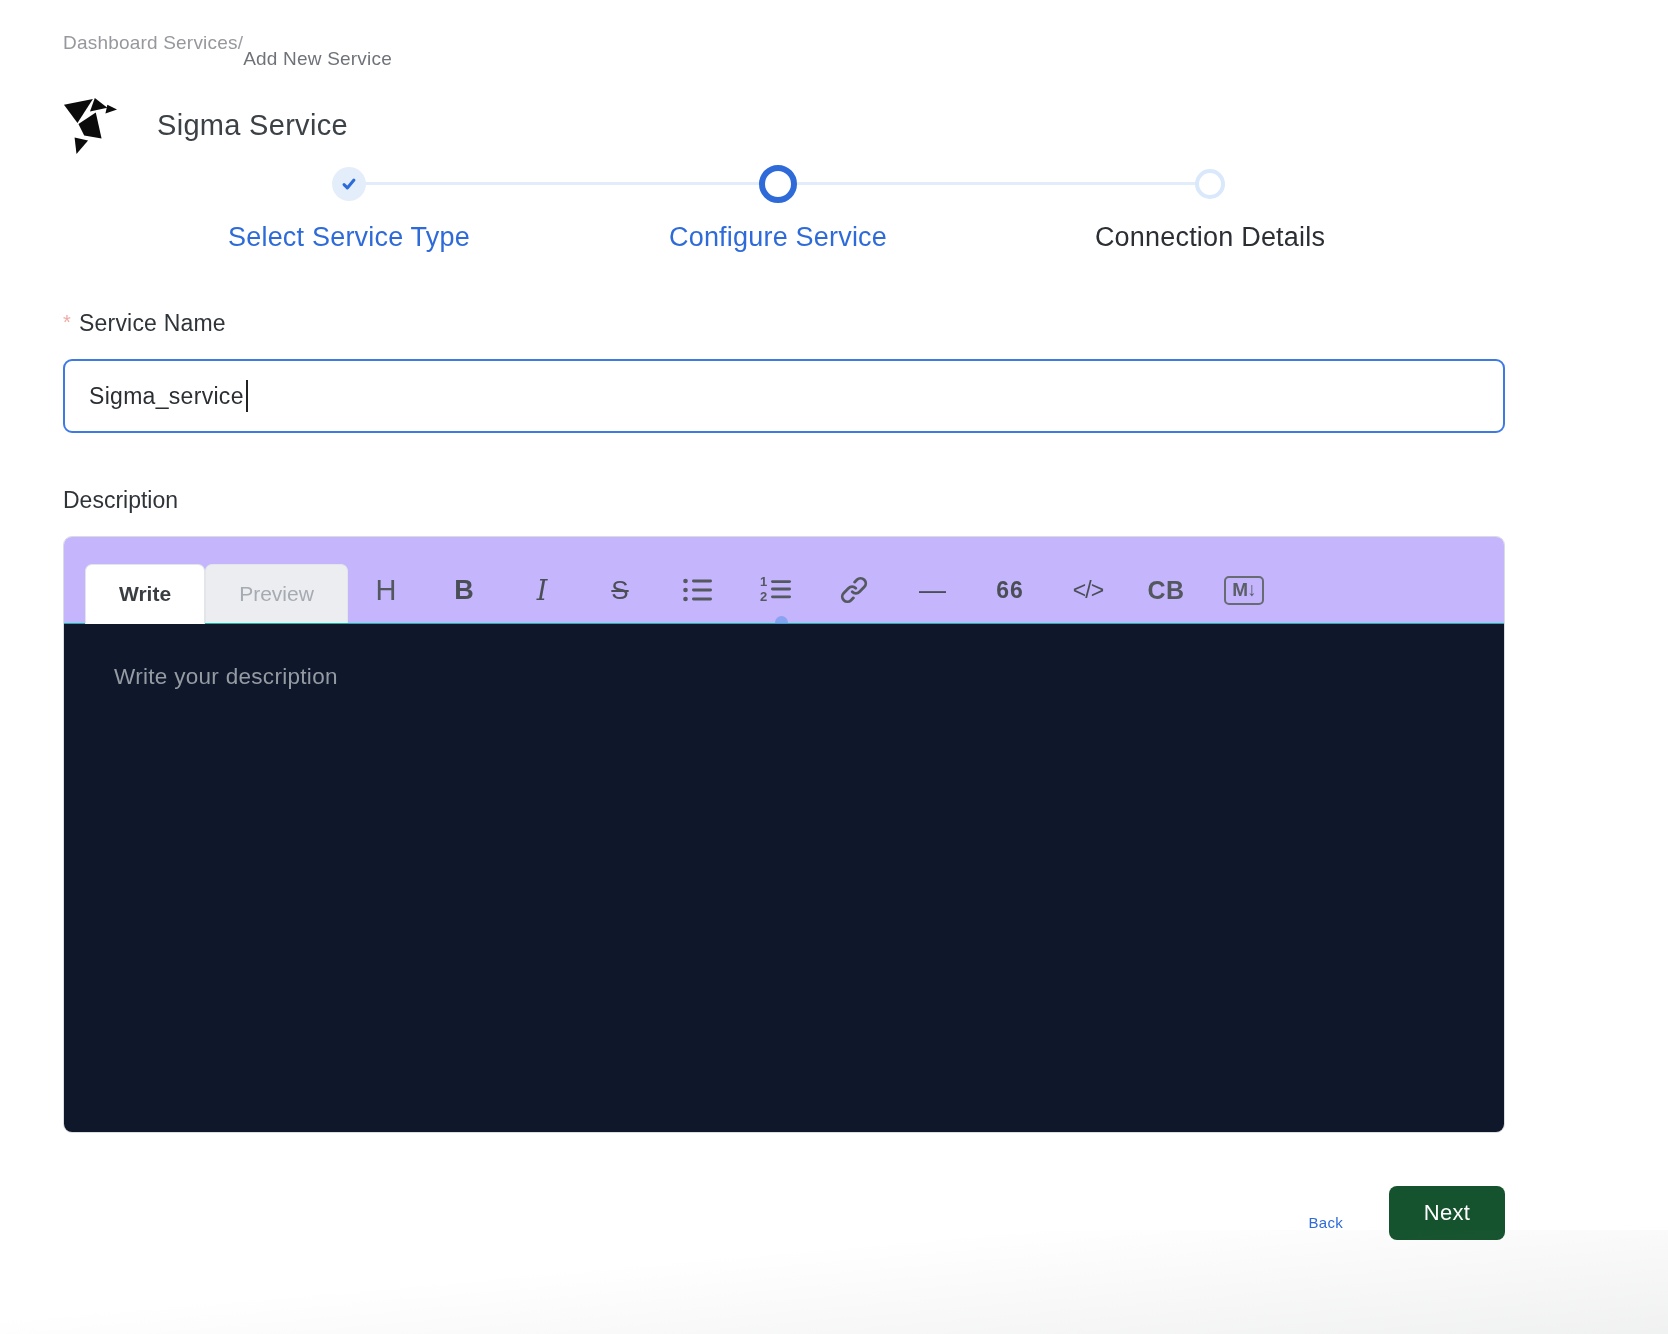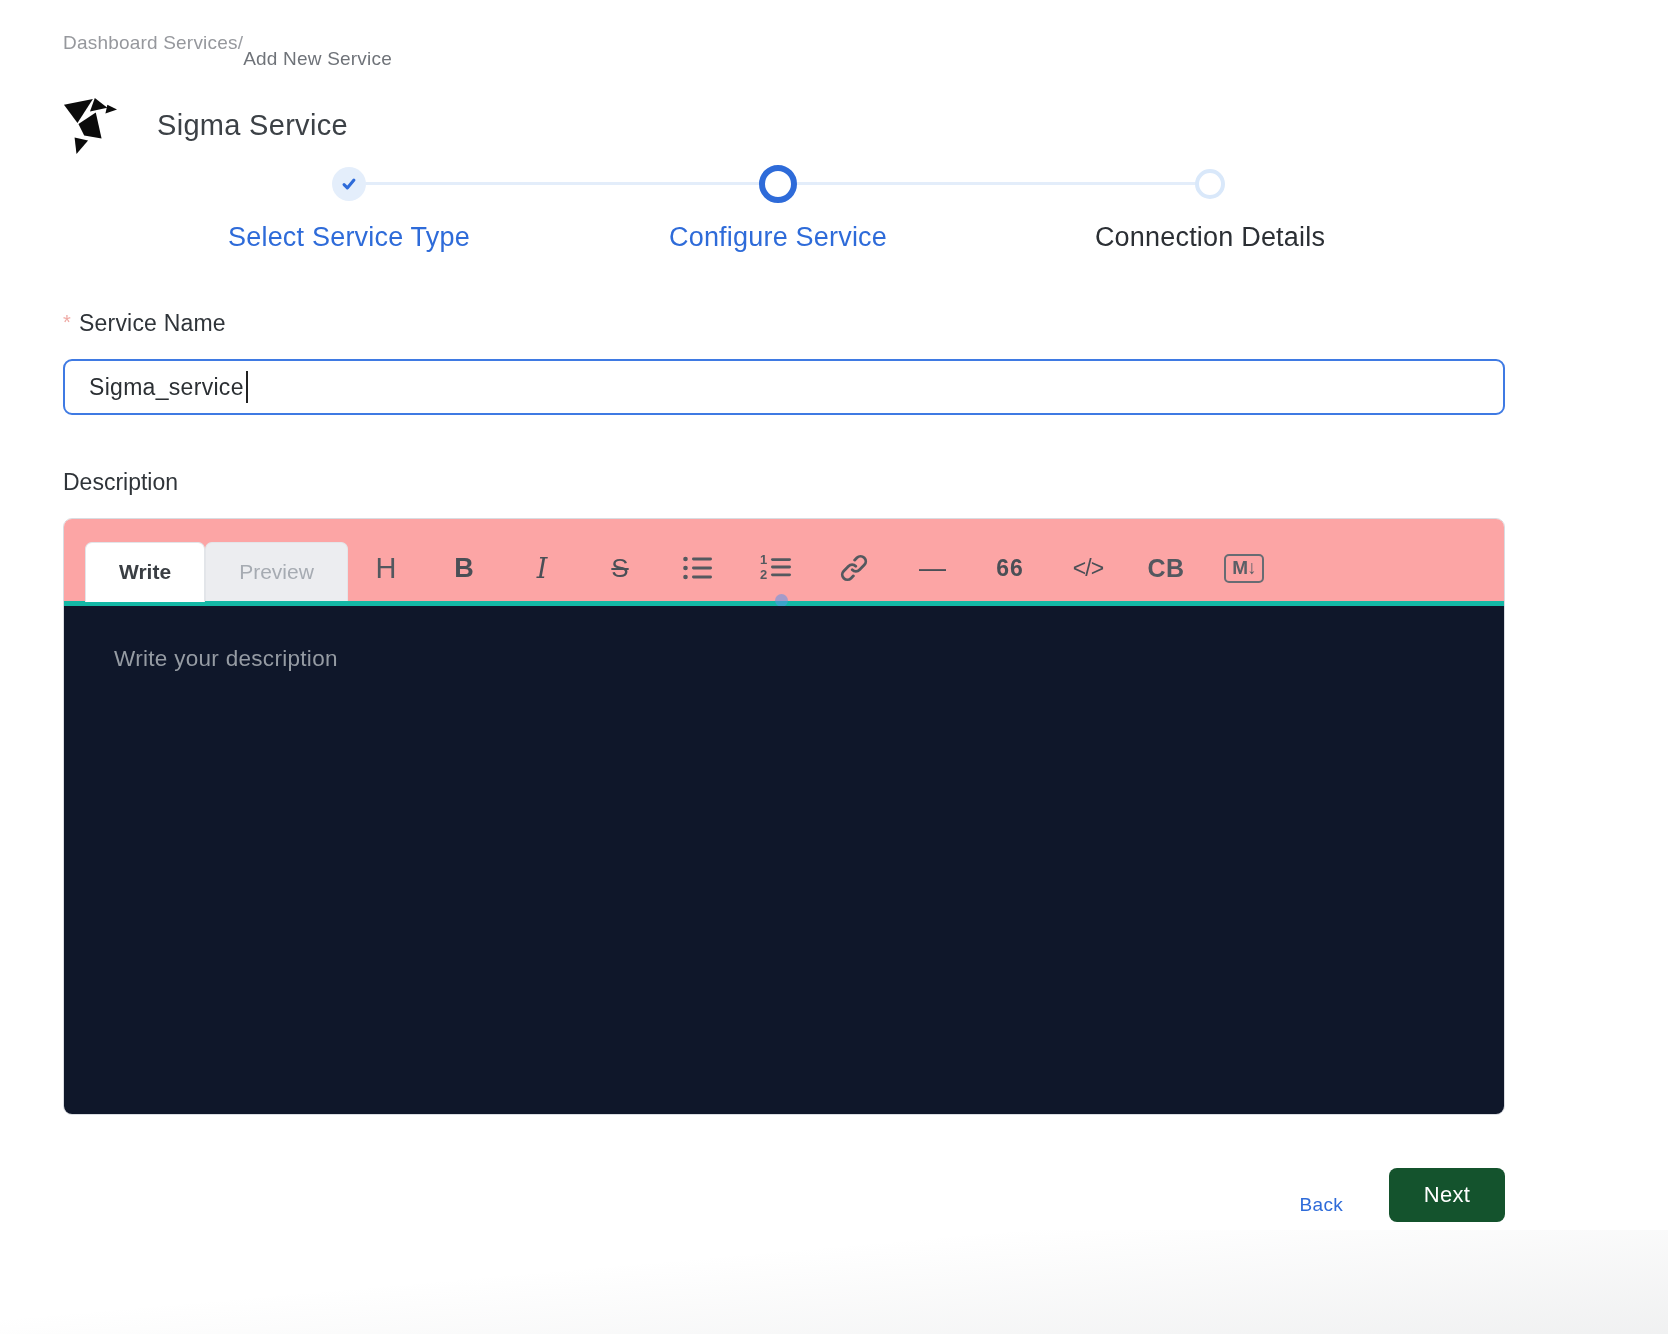--- a/index.html
+++ b/index.html
@@ -40,32 +40,32 @@
   .step-label.l2 { left:715px; color:#2e6bd9; }
   .step-label.l3 { left:1147px; color:#2b2f34; font-weight:500; }
   .step-hit { cursor:pointer; }
 
   
   .field-label-row { margin-top:40px; font-size:23px; color:#2f3439; font-weight:500; letter-spacing:.2px; }
   .req { color:#efaaa5; font-size:20px; margin-right:8px; vertical-align:2px; }
 
   
   .text-input {
-    margin-top:22px; height:56px; width:1442px;
+    margin-top:22px; height:74px; width:1442px;
     border:2.5px solid #3f7ae3; border-radius:9px; background:#fff;
     display:flex; align-items:center; padding:0 24px;
     font-size:23px; color:#2b2f33; letter-spacing:.3px; cursor:text;
   }
   .caret { display:inline-block; width:2px; height:32px; background:#222; margin-left:2px; }
 
   .desc-label { margin-top:54px; font-size:23px; color:#2f3439; font-weight:500; }
 
   
   .editor { margin-top:22px; width:1442px; height:597px; border:1px solid #d9dce1; border-radius:9px; overflow:hidden; background:#fff; }
-  .editor-header { position:relative; height:87px; background:#fca5a5; border-bottom:5px solid #14b8a6; }
+  .editor-header { position:relative; height:87px; background:#c4b5fd; border-bottom:1px solid #14b8a6; }
   .tabs { position:absolute; left:21px; bottom:0; display:flex; height:59px; }
   .tab { display:flex; align-items:center; justify-content:center; padding:0 33px; font-size:21px; border-radius:7px 7px 0 0; cursor:pointer; }
   .tab.active { background:#fff; border:1px solid #e2e5e9; border-bottom:1px solid #fff; margin-bottom:-1px; color:#3a3e43; font-weight:700; }
   .tab.inactive { background:#ecedf0; border:1px solid #e3e5e9; border-bottom:none; color:#a6abb2; font-weight:500; }
   .toolbar { position:absolute; left:302px; bottom:10px; height:46px; display:flex; gap:38px; align-items:center; }
   .tbtn { width:40px; height:42px; display:flex; align-items:center; justify-content:center; color:#4f545b; cursor:pointer; }
   .g-h { font-size:29px; font-weight:400; color:#53585f; }
   .g-b { font-size:27px; font-weight:800; color:#4a4f56; }
   .g-i { font-family:"DejaVu Serif", serif; font-style:italic; font-size:27px; color:#4a4f56; }
   .g-s { font-size:26px; text-decoration:line-through; color:#4a4f56; }
@@ -75,21 +75,21 @@
   .g-cb { font-size:25px; font-weight:700; color:#53585f; letter-spacing:.5px; }
   .g-md { border:2.5px solid #676c73; border-radius:5px; padding:1px 6px 2px 6px; font-size:19px; font-weight:800; color:#5a5f66; letter-spacing:-1px; }
   .tbtn svg { display:block; }
   .blue-blip { position:absolute; left:711px; bottom:-6px; width:13px; height:13px; border-radius:50%; background:#5b93e8; opacity:.55; }
 
   .editor-body { position:relative; height:509px; background:#0f172a; cursor:text; padding:40px 50px; }
   .placeholder { font-size:22.5px; color:#959ba3; letter-spacing:.3px; }
 
   
   .footer { margin-top:52px; display:flex; justify-content:flex-end; align-items:center; gap:46px; height:56px; }
-  .back-link { font-size:19px; color:#2e6bd9; cursor:pointer; letter-spacing:.3px;margin-top:19px; }
+  .back-link { font-size:15px; color:#2e6bd9; cursor:pointer; letter-spacing:.3px;margin-top:19px; }
   .next-btn { width:116px; height:54px; background:#14532d; border:none; border-radius:8px;
     color:#fff; font-size:22px; font-family:inherit; letter-spacing:.3px; cursor:pointer;
     display:flex; align-items:center; justify-content:center; }
 </style>
 </head>
 <body>
 
 <div class="page">
   <div class="content">
 

